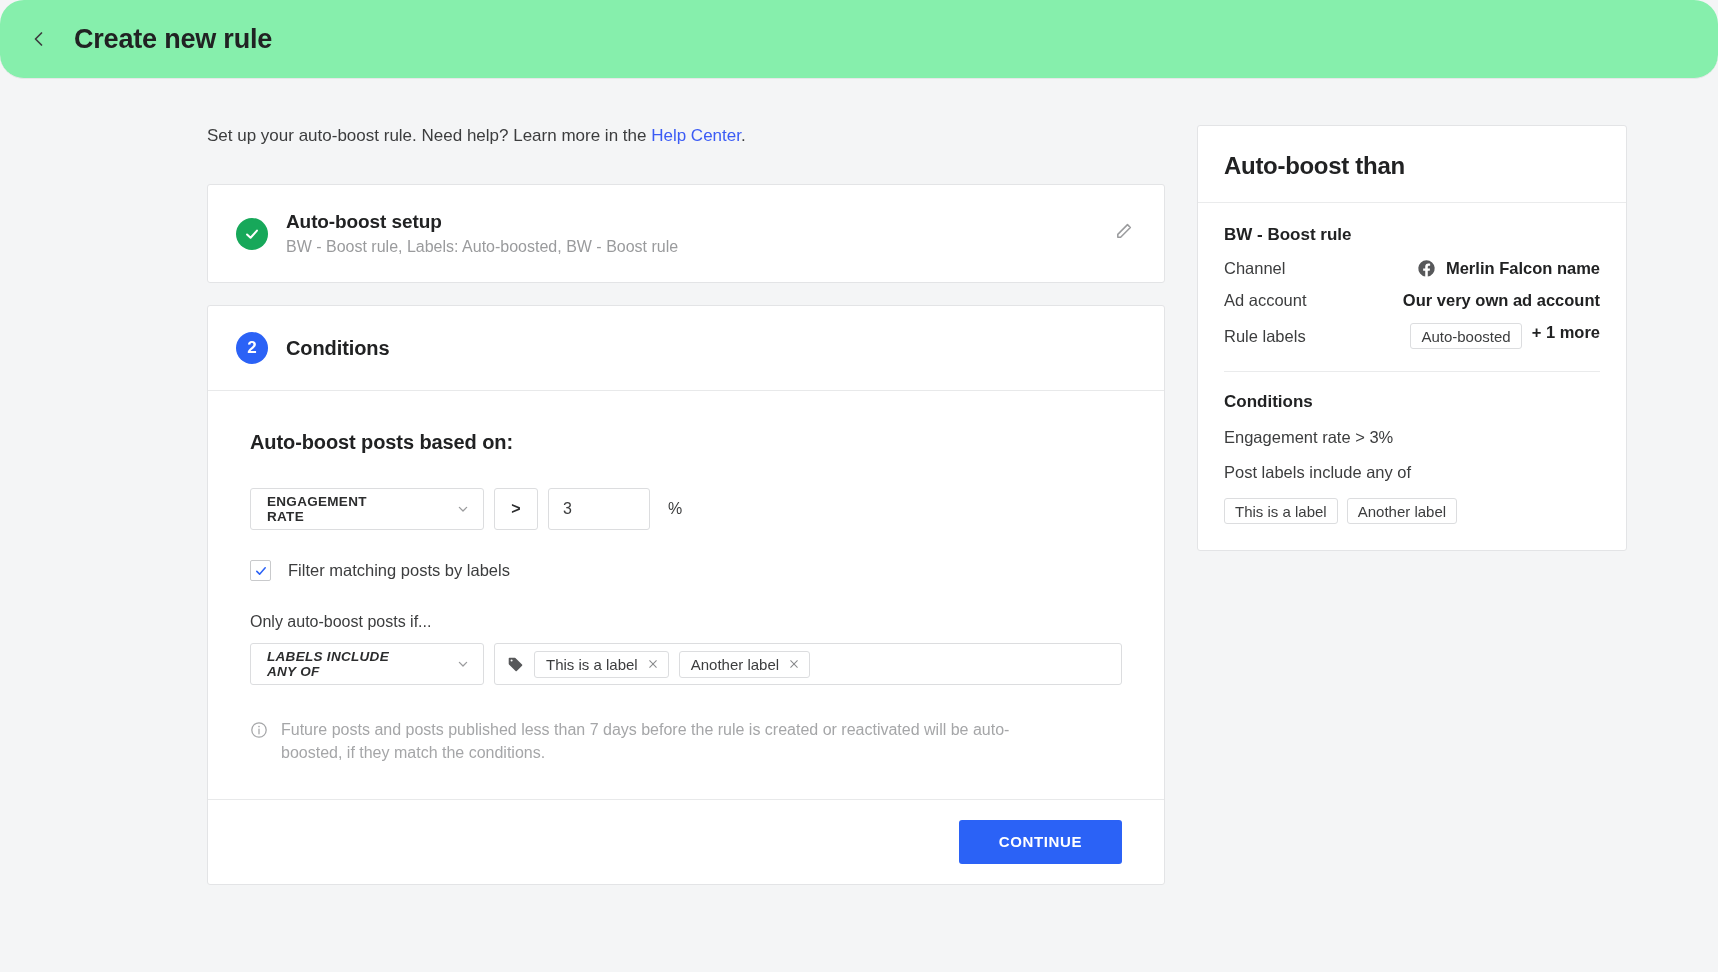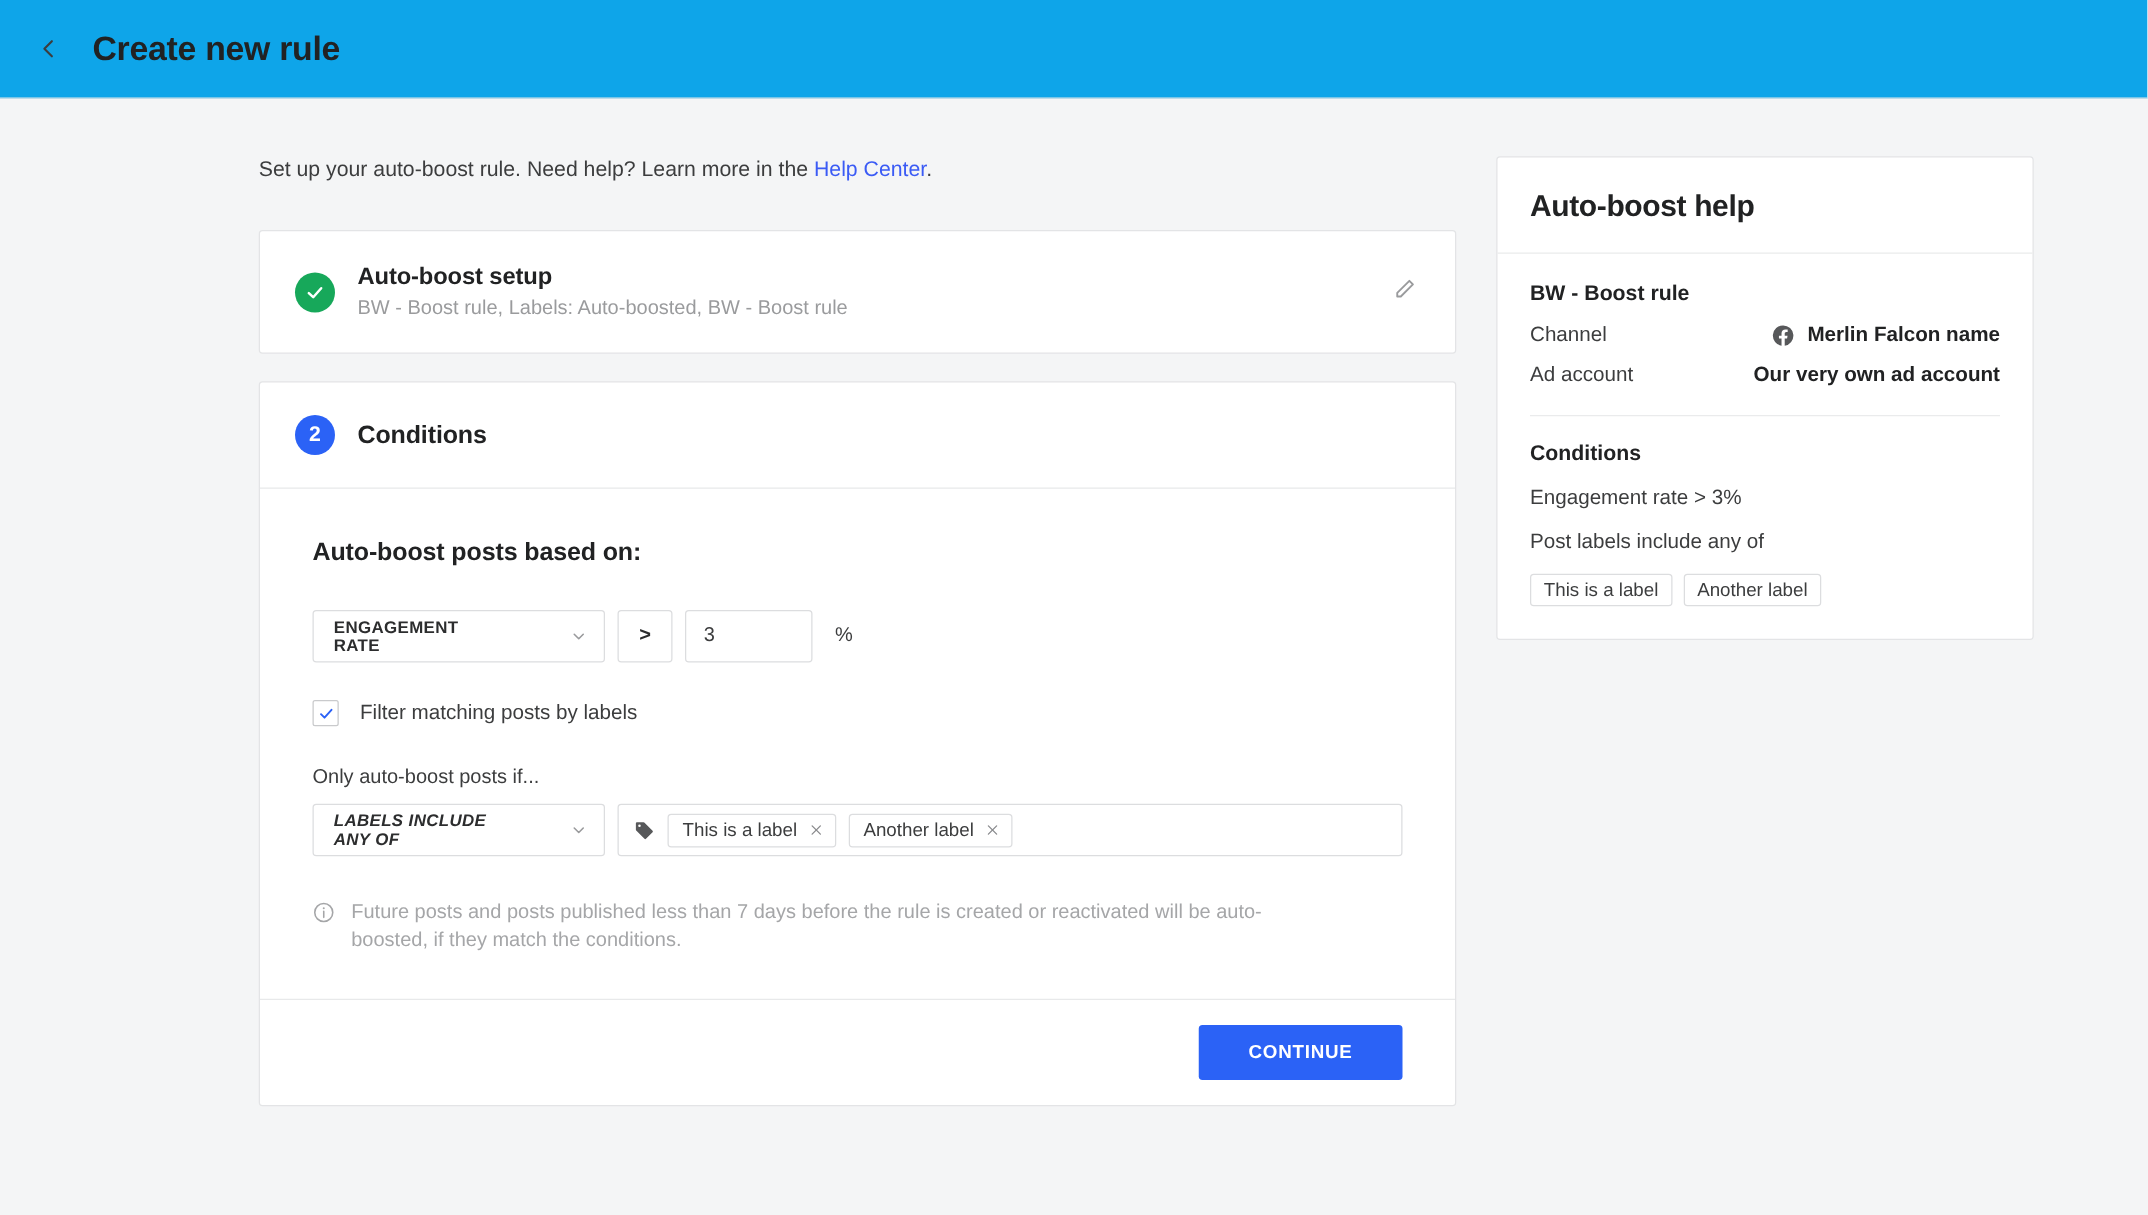--- a/index.html
+++ b/index.html
@@ -7,26 +7,27 @@
     width: 1718px; height: 972px;
     background: #f4f5f6;
     font-family: "Liberation Sans", sans-serif;
     color: #2c2d2e;
     overflow: hidden;
   }
 
   
   .topbar {
     height: 79px;
-    background: #0ea5e9;
+    background: #86efac;
     border-bottom: 1px solid #e6e7e8;
     display: flex;
     align-items: center;
     padding-left: 26px;
     gap: 22px;
+    border-radius: 24px;
   }
   .back-chevron {
     width: 26px; height: 26px;
     display: flex; align-items: center; justify-content: center;
     cursor: pointer;
     color: #3c3d3e;
   }
   .back-chevron svg { display:block; }
   .page-title {
     font-size: 27px;
@@ -373,21 +374,21 @@
 
       <div class="card-footer">
         <button class="btn-primary">CONTINUE</button>
       </div>
     </div>
   </div>
 
   <div class="col-side">
     <div class="card summary">
       <div class="summary-head">
-        <div class="summary-title">Auto-boost help</div>
+        <div class="summary-title">Auto-boost than</div>
       </div>
       <div class="summary-body">
         <div class="rule-name">BW - Boost rule</div>
 
         <div class="kv">
           <span class="kv-key">Channel</span>
           <span class="kv-val">
             <span class="fb-icon">
               <svg width="19" height="19" viewBox="0 0 20 20" fill="currentColor">
                   <path d="M10 1.4a8.6 8.6 0 0 0-1.34 17.1v-6.04H6.48V10h2.18V8.1c0-2.15 1.28-3.34 3.24-3.34.94 0 1.92.17 1.92.17v2.11h-1.08c-1.07 0-1.4.66-1.4 1.34V10h2.38l-.38 2.46h-2v6.04A8.6 8.6 0 0 0 10 1.4z"></path>
@@ -395,20 +396,27 @@
             </span>
             <span>Merlin Falcon name</span>
           </span>
         </div>
 
         <div class="kv">
           <span class="kv-key">Ad account</span>
           <span class="kv-val">Our very own ad account</span>
         </div>
 
+        <div class="kv">
+          <span class="kv-key">Rule labels</span>
+          <span class="kv-val">
+            <span class="chip-sm">Auto-boosted</span>
+            <span class="more-txt">+ 1 more</span>
+          </span>
+        </div>
 
         <div class="summary-divider"></div>
 
         <div class="cond-title">Conditions</div>
         <div class="cond-line">Engagement rate &gt; 3%</div>
         <div class="cond-line">Post labels include any of</div>
         <div class="cond-chips">
           <span class="chip-sm">This is a label</span>
           <span class="chip-sm">Another label</span>
         </div>

